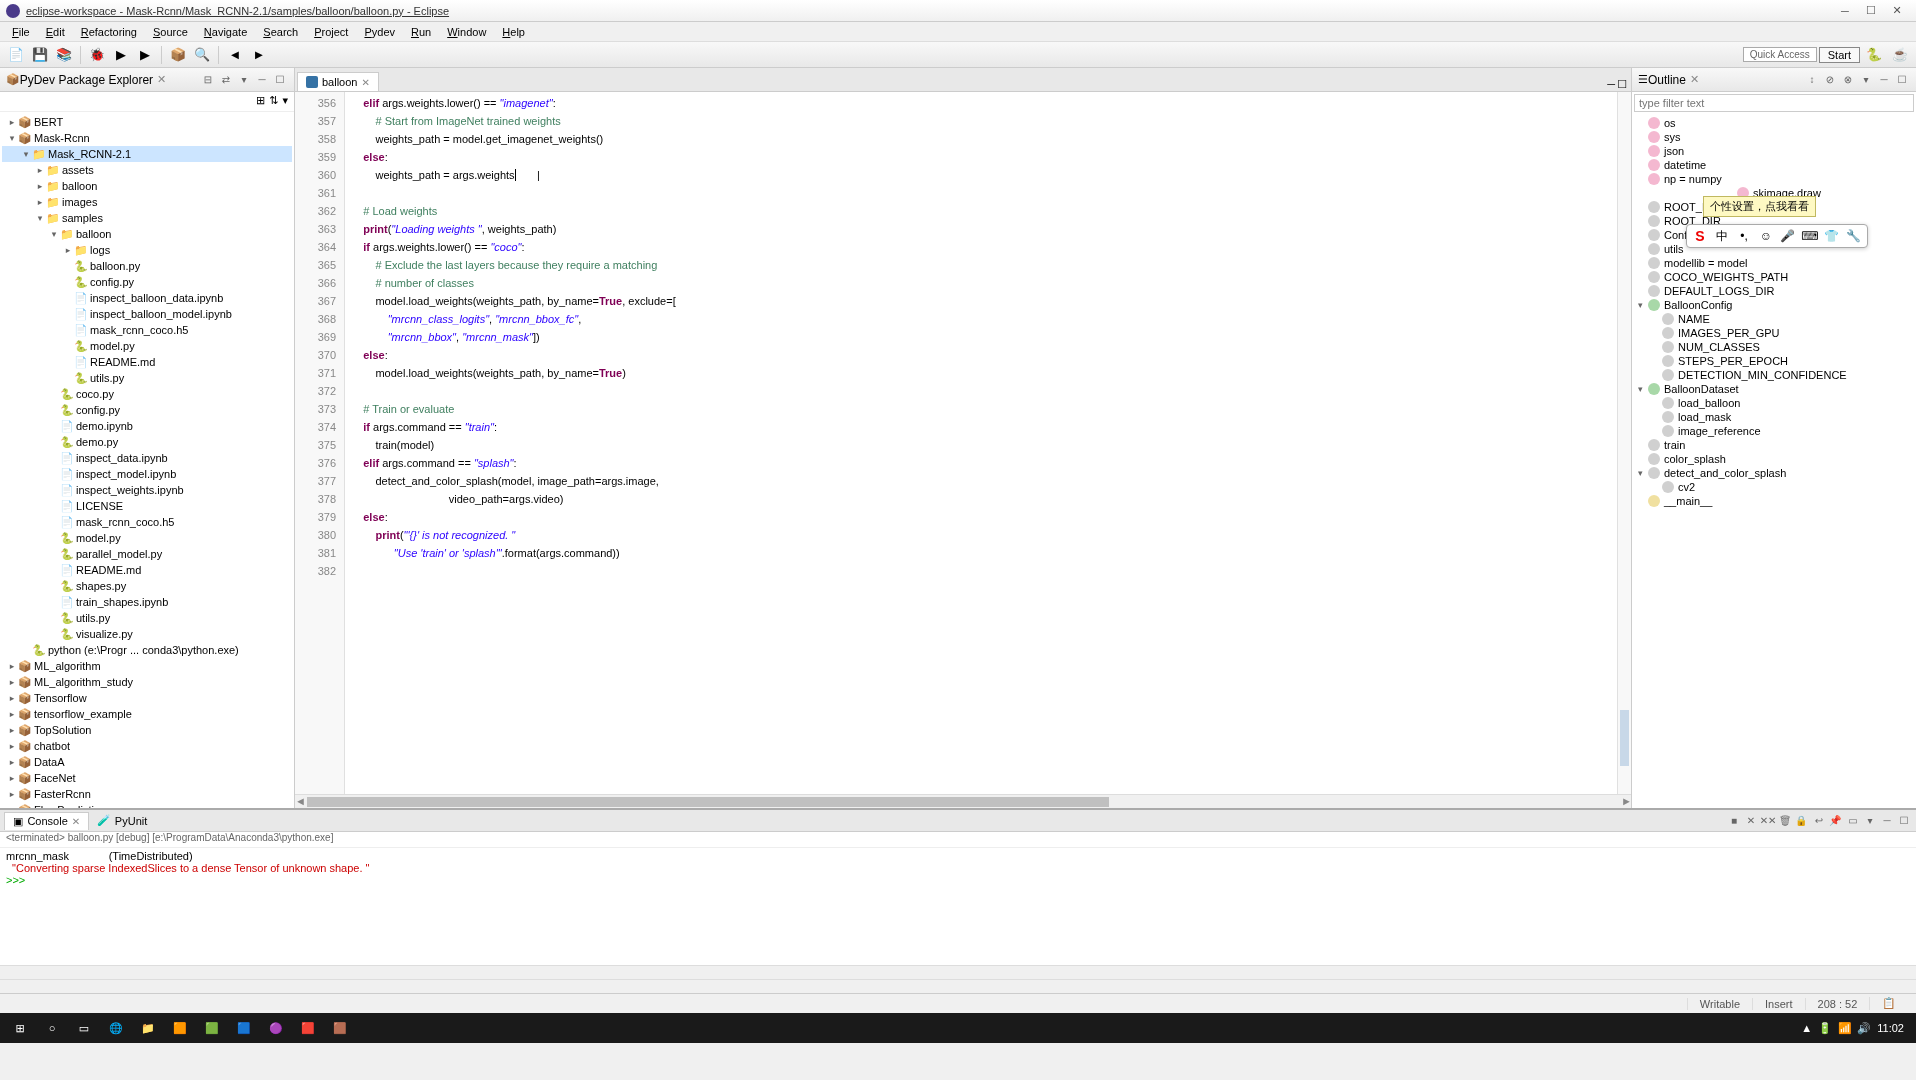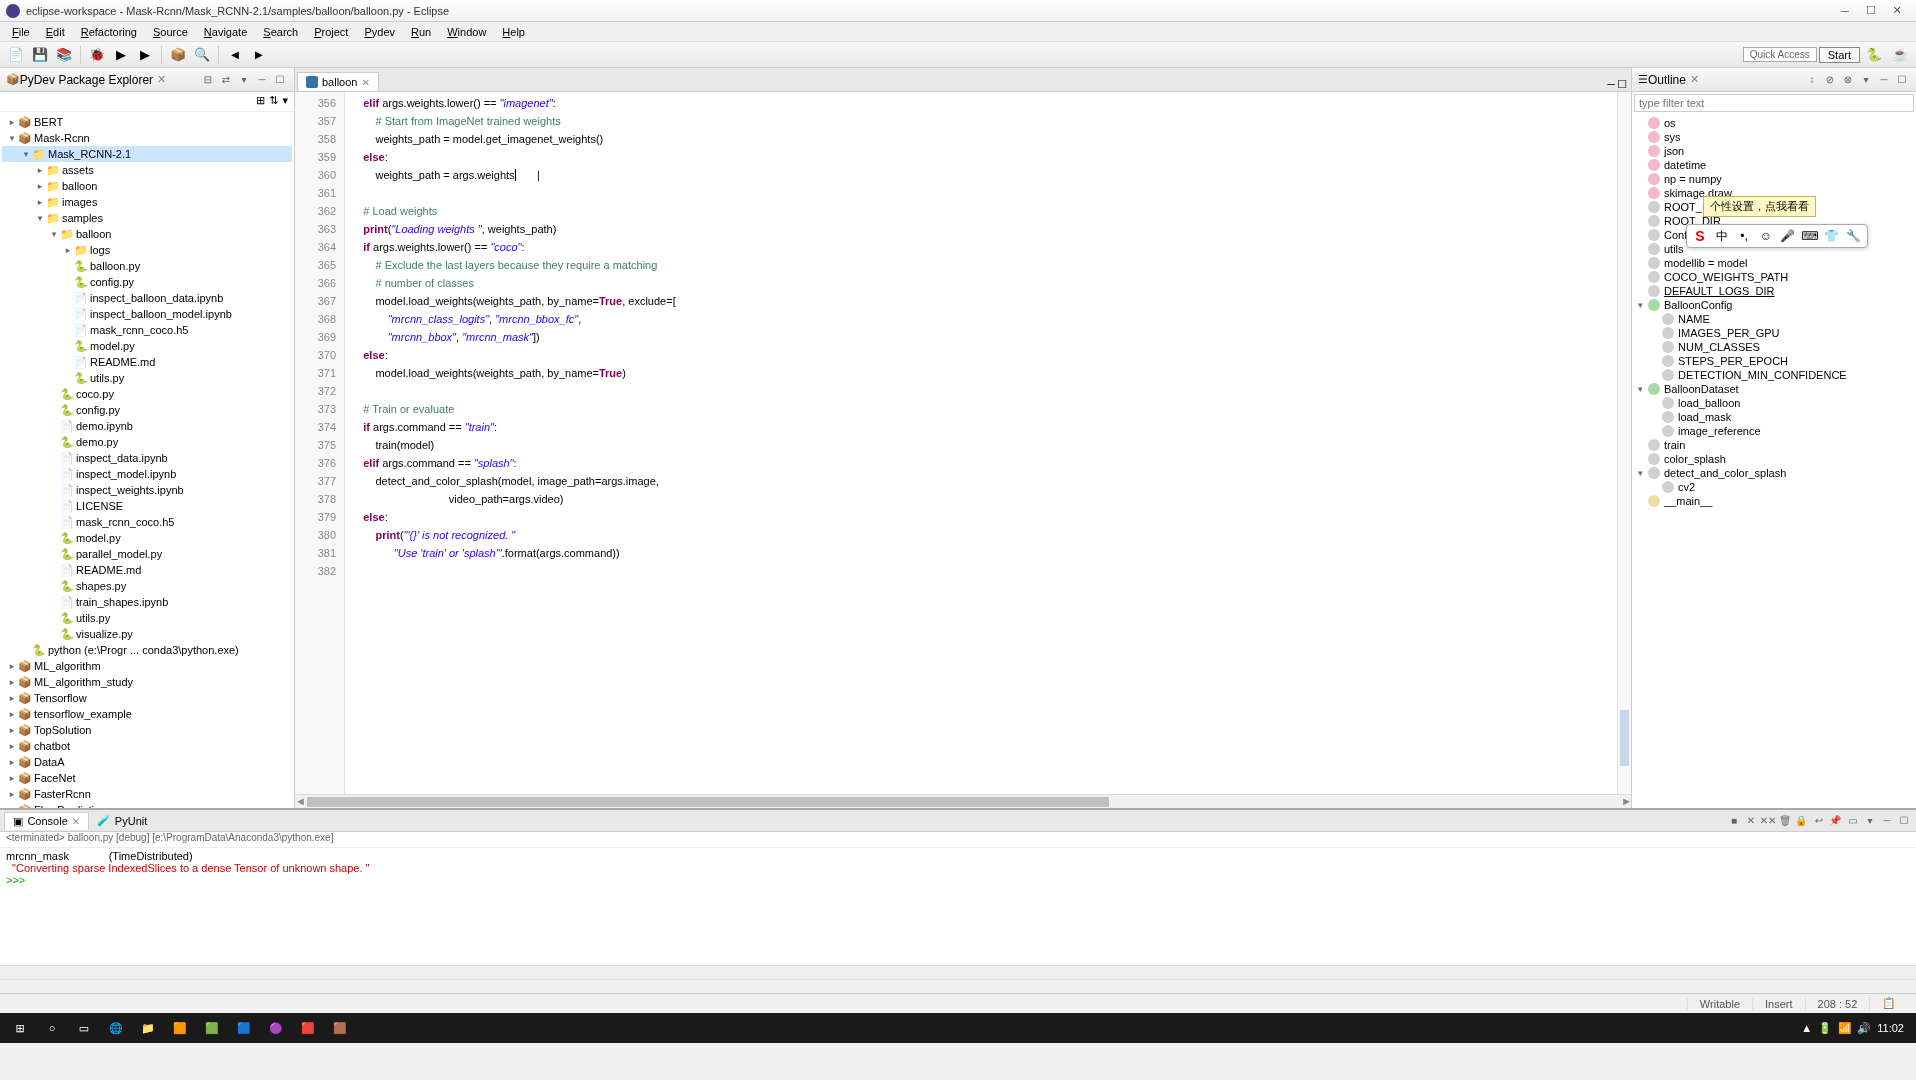--- a/index.html
+++ b/index.html
@@ -1,21 +1,21 @@
 <!DOCTYPE html>
 <html><head>
 <meta charset="utf-8">
 <style>
 * { margin: 0; padding: 0; box-sizing: border-box; font-family: "Segoe UI", Tahoma, sans-serif; font-size: 11px; }
 body { background: #f0f0f0; width: 1916px; height: 1080px; overflow: hidden; }
 
 
 .titlebar { height: 22px; background: linear-gradient(#fff, #f0f0f0); border-bottom: 1px solid #ccc; display: flex; align-items: center; padding: 0 6px; }
 .titlebar .icon { width: 14px; height: 14px; background: #4a3a8a; border-radius: 50%; margin-right: 6px; }
-.titlebar .title { flex: 1; font-size: 11px; color: #333; }
+.titlebar .title { flex: 1; font-size: 11px; color: #333; text-decoration: underline; }
 .titlebar .winbtn { width: 26px; height: 18px; display: flex; align-items: center; justify-content: center; color: #555; cursor: pointer; }
 
 
 .menubar { height: 20px; background: #f0f0f0; display: flex; align-items: center; padding: 0 4px; border-bottom: 1px solid #ddd; }
 .menubar .item { padding: 2px 8px; cursor: pointer; }
 
 
 .toolbar { height: 26px; background: linear-gradient(#f8f8f8,#e8e8e8); border-bottom: 1px solid #ccc; display: flex; align-items: center; padding: 0 4px; }
 .toolbar .tbtn { width: 20px; height: 20px; margin: 0 2px; display: flex; align-items: center; justify-content: center; cursor: pointer; border-radius: 2px; font-size: 13px; }
 .toolbar .divider { width: 1px; height: 18px; background: #ccc; margin: 0 4px; }
@@ -488,21 +488,21 @@
         <div class="out-item" style="padding-left: 4px;">
           <span class="o-twist"></span>
           <span class="bullet pink"></span>
           <span>datetime</span>
         </div>
         <div class="out-item" style="padding-left: 4px;">
           <span class="o-twist"></span>
           <span class="bullet pink"></span>
           <span>np = numpy</span>
         </div>
-        <div class="out-item" style="padding-left: 4px;">
+        <div class="out-item" style="padding-left: 4px; justify-content: center;">
           <span class="o-twist"></span>
           <span class="bullet pink"></span>
           <span>skimage.draw</span>
         </div>
         <div class="out-item" style="padding-left: 4px;">
           <span class="o-twist"></span>
           <span class="bullet gray"></span>
           <span>ROOT_DIR</span>
         </div>
         <div class="out-item" style="padding-left: 4px;">
@@ -523,21 +523,21 @@
         <div class="out-item" style="padding-left: 4px;">
           <span class="o-twist"></span>
           <span class="bullet gray"></span>
           <span>modellib = model</span>
         </div>
         <div class="out-item" style="padding-left: 4px;">
           <span class="o-twist"></span>
           <span class="bullet gray"></span>
           <span>COCO_WEIGHTS_PATH</span>
         </div>
-        <div class="out-item" style="padding-left: 4px; text-decoration: underline;">
+        <div class="out-item" style="padding-left: 4px;">
           <span class="o-twist"></span>
           <span class="bullet gray"></span>
           <span>DEFAULT_LOGS_DIR</span>
         </div>
         <div class="out-item" style="padding-left: 4px;">
           <span class="o-twist">▾</span>
           <span class="bullet grn"></span>
           <span>BalloonConfig</span>
         </div>
         <div class="out-item" style="padding-left: 18px;">

